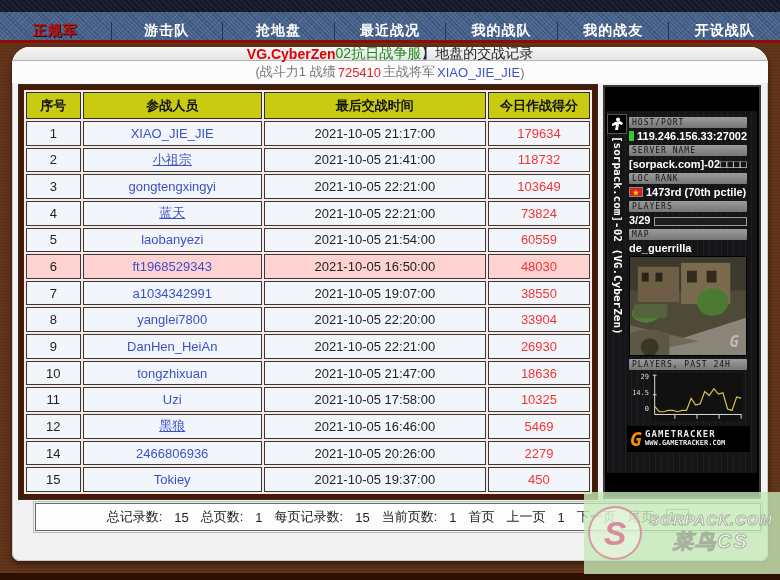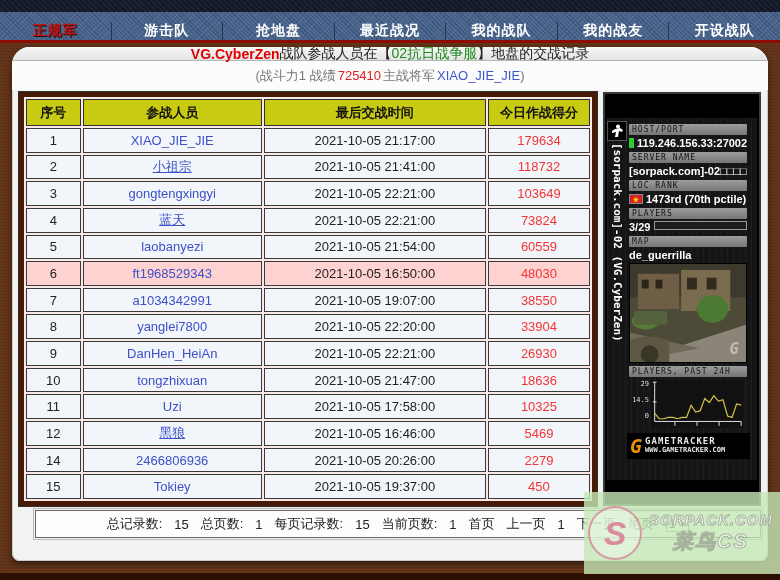--- a/index.html
+++ b/index.html
@@ -25,21 +25,21 @@
     background-image:repeating-linear-gradient(0deg,rgba(0,0,0,.08) 0 1px,transparent 1px 3px); }
   .bottom-strip { position:absolute; left:0; right:0; bottom:0; height:7px; background:#2d0f03; }
   .panel { position:absolute; left:12px; top:4px; width:756px; height:514px;
     background:#f2f2f2; border-radius:18px 18px 8px 8px;
     box-shadow:0 3px 6px rgba(0,0,0,.5), inset 0 0 0 1px #c9c9c9; overflow:hidden; }
   .title-bar { height:14px; background:linear-gradient(#f7f7f7,#e3e3e3);
     border-bottom:1px solid #b5b5b5; display:flex; align-items:center; justify-content:center;
     font-size:14px; color:#222; }
   .t-red { color:#e00000; font-weight:bold; }
   .t-green { color:#1c8a1c; }
-  .sub-bar { height:29px; background:#fcfcfc; display:flex; align-items:center; justify-content:center;
+  .sub-bar { height:22px; background:#fcfcfc; display:flex; align-items:center; justify-content:center;
     font-size:13px; color:#777; }
   .s-red { color:#e02020; margin:0 2px; }
   .s-link { color:#3c55cc; margin-left:2px; cursor:pointer; }
 
   
   .content-row { display:flex; padding:2px 7px 0 7px; height:416px; }
 
   
   .battle-table { width:580px; border-collapse:separate; border-spacing:2px;
     background:#f8e9e7; border:5px solid #471a06; outline:1px solid #2e2e2e; height:414px; }
@@ -65,21 +65,21 @@
   .gt-vert { writing-mode:vertical-rl; color:#fff; font-size:11px; font-weight:bold;
     letter-spacing:0; white-space:nowrap; line-height:1; }
   .gt-main { flex:1; padding:3px 17px 0 2px; }
   .gt-label { background:linear-gradient(#9c9c9c,#767676); color:#141414; font-size:8px;
     letter-spacing:1px; padding:1px 3px; margin:3px 0 2px 0; border-radius:1px; }
   .gt-val { color:#fff; font-size:11px; font-weight:bold; display:flex; align-items:center; gap:3px;
     font-family:"Liberation Sans",sans-serif; }
   .gt-dot { width:5px; height:10px; background:#2ecc2e; display:inline-block; }
   .gt-flag { width:14px; height:10px; background:#d42222; color:#ffd700; font-size:7px; line-height:10px;
     text-align:center; border:1px solid #888; }
-  .gt-prog-row { display:flex; align-items:flex-start; gap:4px; }
+  .gt-prog-row { display:flex; align-items:flex-end; gap:4px; }
   .gt-prog { flex:1; height:9px; border:1px solid #999; background:#1d1d1d; }
   .gt-prog-fill { height:100%; background:#f0a000; }
   .map-shot { width:118px; height:100px; border:1px solid #000; display:block; margin-top:2px; }
   .graph-wrap { display:flex; margin-top:3px; }
   .graph-ticks { width:22px; display:flex; flex-direction:column; justify-content:space-between;
     align-items:flex-end; padding:0 2px 8px 0; color:#ddd; font-size:7px; height:48px; }
   .graph-svg { width:92px; height:48px; background:#111; }
   .gt-logo-bar { background:#000; margin:5px -3px 0 -2px; padding:4px 3px; display:flex; align-items:center; gap:3px; }
   .gt-g { color:#f09000; font-size:20px; font-weight:bold; font-style:italic; line-height:18px; }
   .gt-logo-txt { color:#e8e8e8; font-size:9px; font-weight:bold; letter-spacing:1px; line-height:1.1;
@@ -129,21 +129,20 @@
 
     <div class="nav-item">开设战队</div>
   </div>
 <div class="red-line"></div>
 
 <div class="page-bg">
   <div class="panel">
 
     <div class="title-bar">
       <span class="t-red">VG.CyberZen</span>
-        <span>战队参战人员在【</span>
         <span class="t-green">02抗日战争服</span>
         <span>】地盘的交战记录</span>
     </div>
 
     <div class="sub-bar">
       <span>(战斗力1 战绩</span>
         <span class="s-red">725410</span>
         <span>主战将军</span>
         <span class="s-link">XIAO_JIE_JIE</span>
         <span>)</span>

